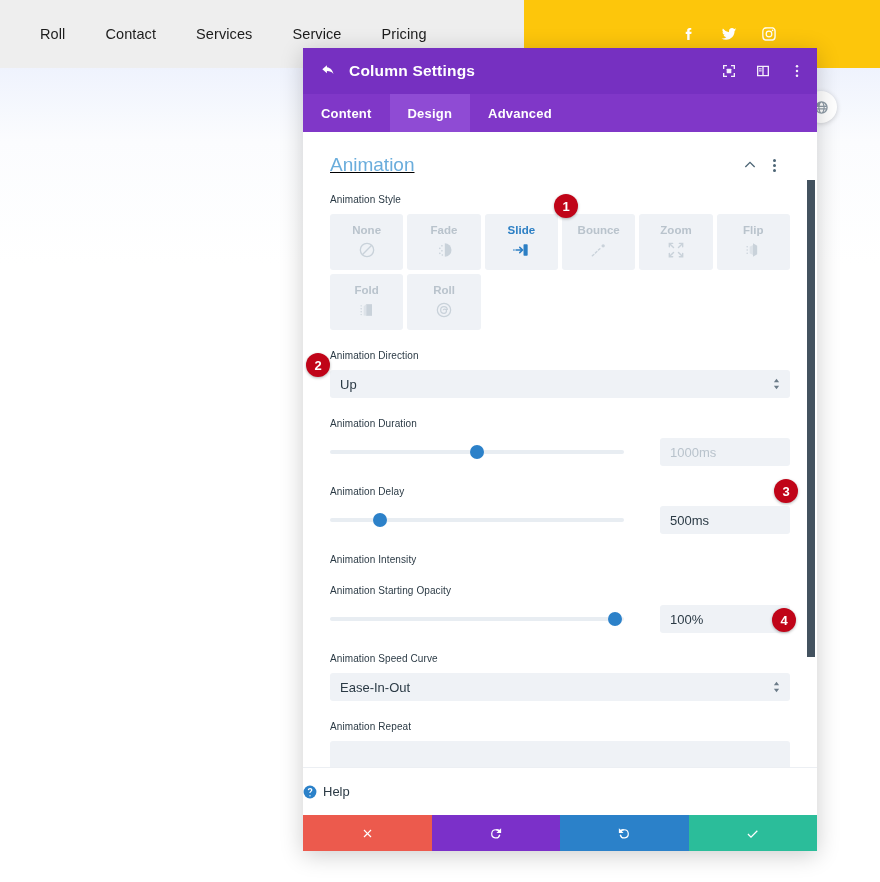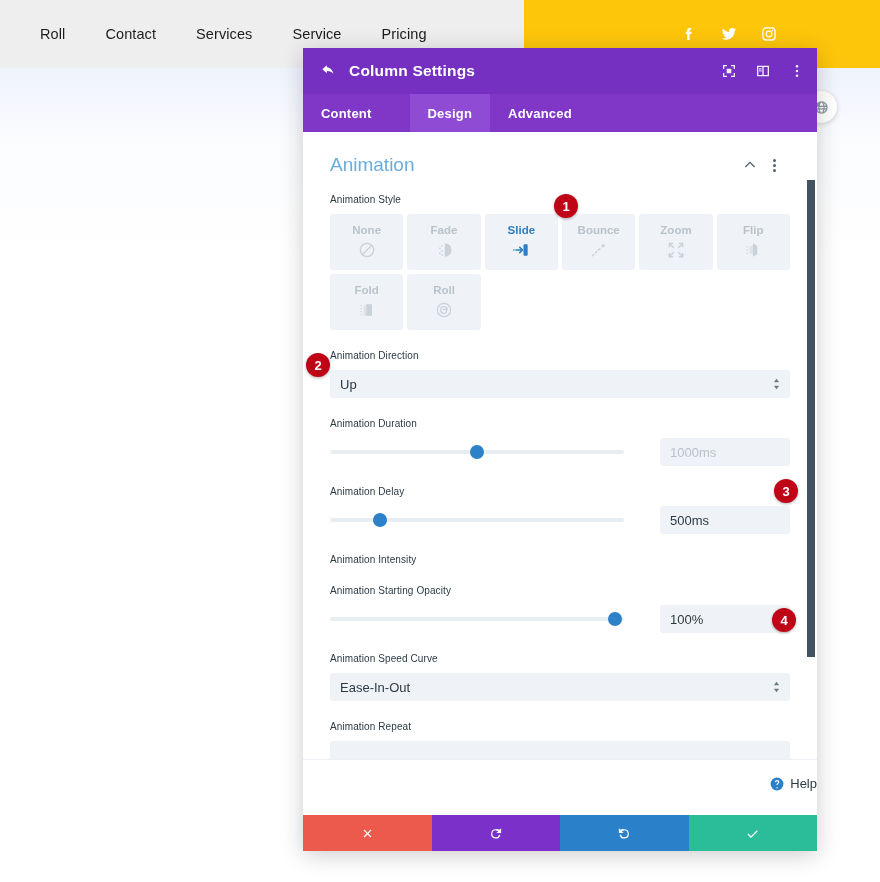--- a/index.html
+++ b/index.html
@@ -75,41 +75,41 @@
 
   #tabbar {
     height:38px; background:#8037c8; flex:0 0 auto;
     display:flex; align-items:stretch;
   }
   .tab {
     display:flex; align-items:center; padding:0 18px;
     color:#ffffff; font-size:13px; font-weight:bold; cursor:pointer;
     letter-spacing:.2px;
   }
-  .tab.active { background:#8f4bd4;margin-left:20px; }
+  .tab.active { background:#8f4bd4; }
 
   #modal-body {
     flex:1 1 auto; position:relative; background:#ffffff; overflow:hidden;
   }
   #scroll-area { position:absolute; inset:0; padding:0 0 0 0; }
 
   
   #scrollbar-track {
     position:absolute; right:0; top:0; bottom:0; width:10px; background:transparent;
   }
   #scrollbar-thumb {
     position:absolute; right:2px; top:48px; width:8px; height:477px;
     background:#43525f; border-radius:0;
     cursor:pointer;
   }
 
   .section { padding:0 27px; }
 
   #animation-head {
-    display:flex; align-items:center; padding:22px 41px 0 27px;
+    display:flex; align-items:center; padding:22px 41px 0 27px;text-decoration:underline;
   }
   #animation-title {
     color:#6aaddc; font-size:19px; font-weight:normal; flex:1 1 auto;
   }
   .head-ctrl { width:16px; height:16px; margin-left:14px; cursor:pointer; }
   .head-ctrl svg { width:100%; height:100%; fill:none; stroke:#4c6575; stroke-width:2; }
   .head-dots { width:4px; height:16px; margin-left:14px; cursor:pointer;
     display:flex; flex-direction:column; justify-content:center; gap:2px; align-items:center;}
   .head-dots i { display:block; width:3px; height:3px; background:#4c6575; border-radius:50%; }
 
@@ -159,23 +159,23 @@
   }
   .slider-val {
     margin-left:36px; width:130px; height:28px; background:#eff2f6; border-radius:3px;
     display:flex; align-items:center; padding:0 10px; font-size:13px; color:#b9c3cc;
     cursor:text;
   }
   .slider-val.filled { color:#2b3a45; }
 
   
   #help-row {
-    position:absolute; left:0; right:0; bottom:8px; height:48px;
+    position:absolute; left:0; right:0; bottom:0; height:48px;
     border-top:1px solid #eceff3; background:#ffffff;
-    display:flex; align-items:center; justify-content:flex-end; gap:6px;
+    display:flex; align-items:center; justify-content:flex-start; gap:6px;
   }
   #help-icon { width:14px; height:14px; }
   #help-icon svg { width:100%; height:100%; }
   #help-label { font-size:13px; color:#2b3a45; }
 
   
   #modal-footer { height:36px; flex:0 0 auto; display:flex; }
   .foot-btn {
     flex:1 1 0; display:flex; align-items:center; justify-content:center;
     cursor:pointer;

